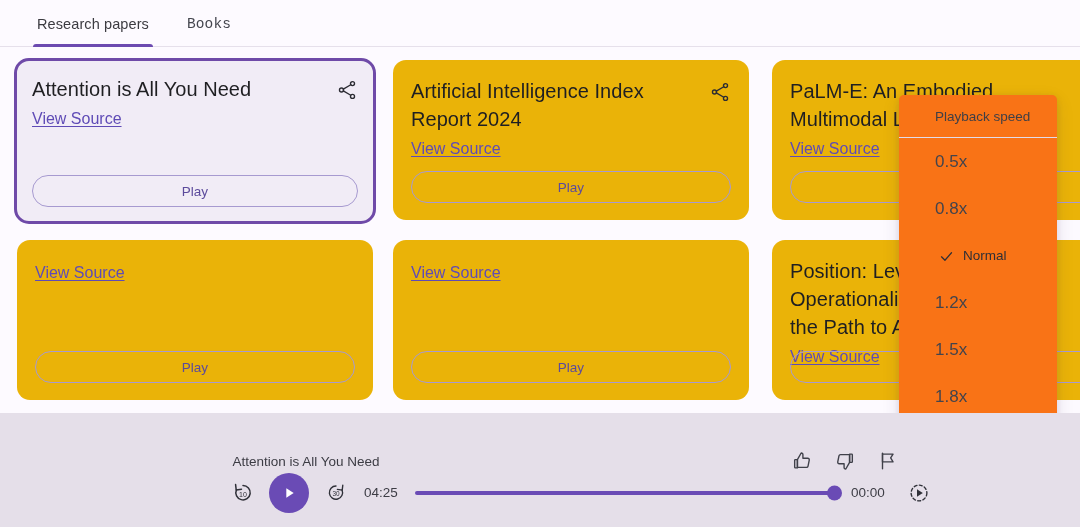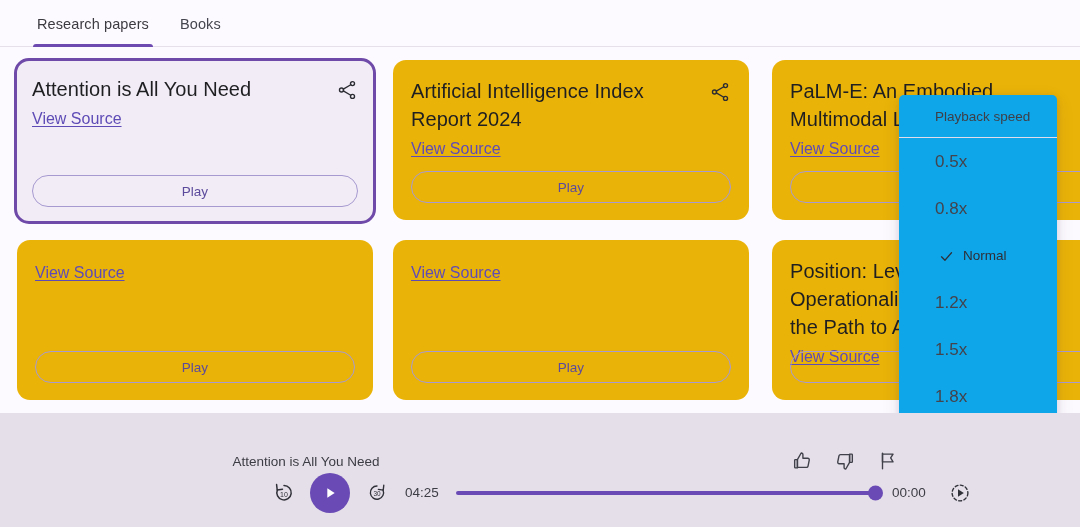--- a/index.html
+++ b/index.html
@@ -23,21 +23,21 @@
     display: flex; align-items: center; justify-content: flex-end;
     font-size: 14.5px; color: #45464f; letter-spacing: .1px;
     cursor: pointer; padding: 0 4px;
   }
   .tab.active { color: #3c3b41; }
   .tab .underline {
     position: absolute; bottom: 0; left: 0; right: 0; height: 3px;
     background: #6c4ab0; border-radius: 3px 3px 0 0;
   }
   #tab-0 { left: 33px; }
-  #tab-1 { left: 176px; }
+  #tab-1 { left: 183px; font-family: Liberation Mono, monospace; }
 
   
   .grid { position: absolute; top: 47px; left: 0; width: 1080px; }
   .card {
     position: absolute;
     background: #eab308;
     border-radius: 13px;
     padding: 17px 18px 0 18px;
   }
   .card.selected {
@@ -76,21 +76,21 @@
   #card-0 { left: 14px;  top: 11px;  width: 362px; height: 166px; }
   #card-1 { left: 393px; top: 13px;  width: 356px; height: 160px; }
   #card-2 { left: 772px; top: 13px;  width: 356px; height: 160px; }
   #card-3 { left: 17px;  top: 193px; width: 356px; height: 160px; }
   #card-4 { left: 393px; top: 193px; width: 356px; height: 160px; }
   #card-5 { left: 772px; top: 193px; width: 356px; height: 160px; }
 
   
   .menu {
     position: absolute; left: 899px; top: 95px; width: 158px; height: 383px;
-    background: #0ea5e9; border-radius: 5px;
+    background: #f97316; border-radius: 5px;
     box-shadow: 0 2px 6px rgba(60,40,90,.14), 0 6px 18px rgba(60,40,90,.12);
     z-index: 40; overflow: hidden;
   }
   .menu-header {
     height: 43px; display: flex; align-items: center;
     padding-left: 36px; font-size: 13.5px; color: #3f3f46;
     border-bottom: 1px solid #e2dbe9;
   }
   .menu-item {
     height: 47px; display: flex; align-items: center;
@@ -115,21 +115,21 @@
   }
   .player-title-inner { margin-left: -468px; }
   .player-actions {
     position: absolute; right: 181px; top: 37px;
     display: flex; align-items: center; gap: 21px;
   }
   .action-icon { width: 22px; height: 22px; cursor: pointer; }
   .action-icon svg { display: block; }
 
   .controls {
-    position: absolute; left: 0; right: 0; bottom: 14px; height: 40px; margin-left: 41px;
+    position: absolute; left: 0; right: 0; bottom: 14px; height: 40px;
   }
   .ctrl { position: absolute; cursor: pointer; }
   #btn-replay10 { left: 231px; top: 7px; width: 24px; height: 24px; }
   #btn-play { left: 269px; top: 0; width: 40px; height: 40px;
               background: #6a4bb5; border-radius: 50%;
               display: flex; align-items: center; justify-content: center; }
   #btn-forward30 { left: 325px; top: 8px; width: 22px; height: 22px; }
   .time {
     position: absolute; font-size: 13.5px; color: #3d3d45; top: 12px;
     font-variant-numeric: tabular-nums;

